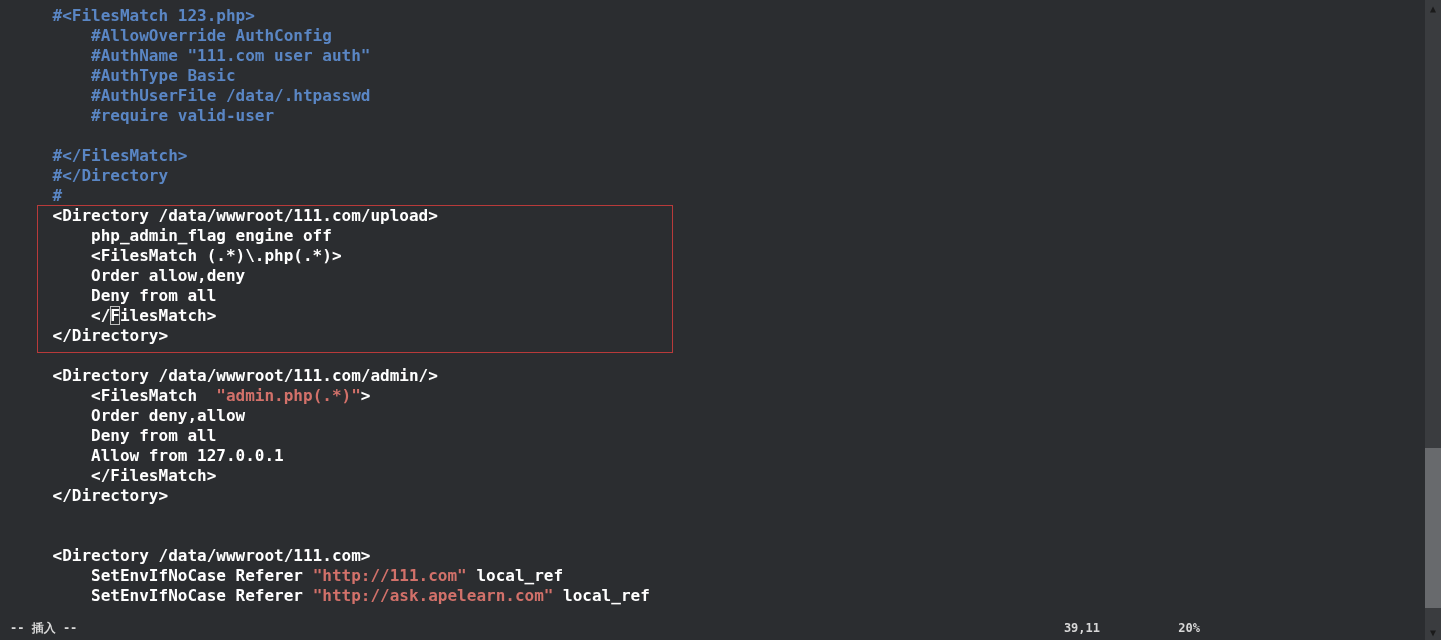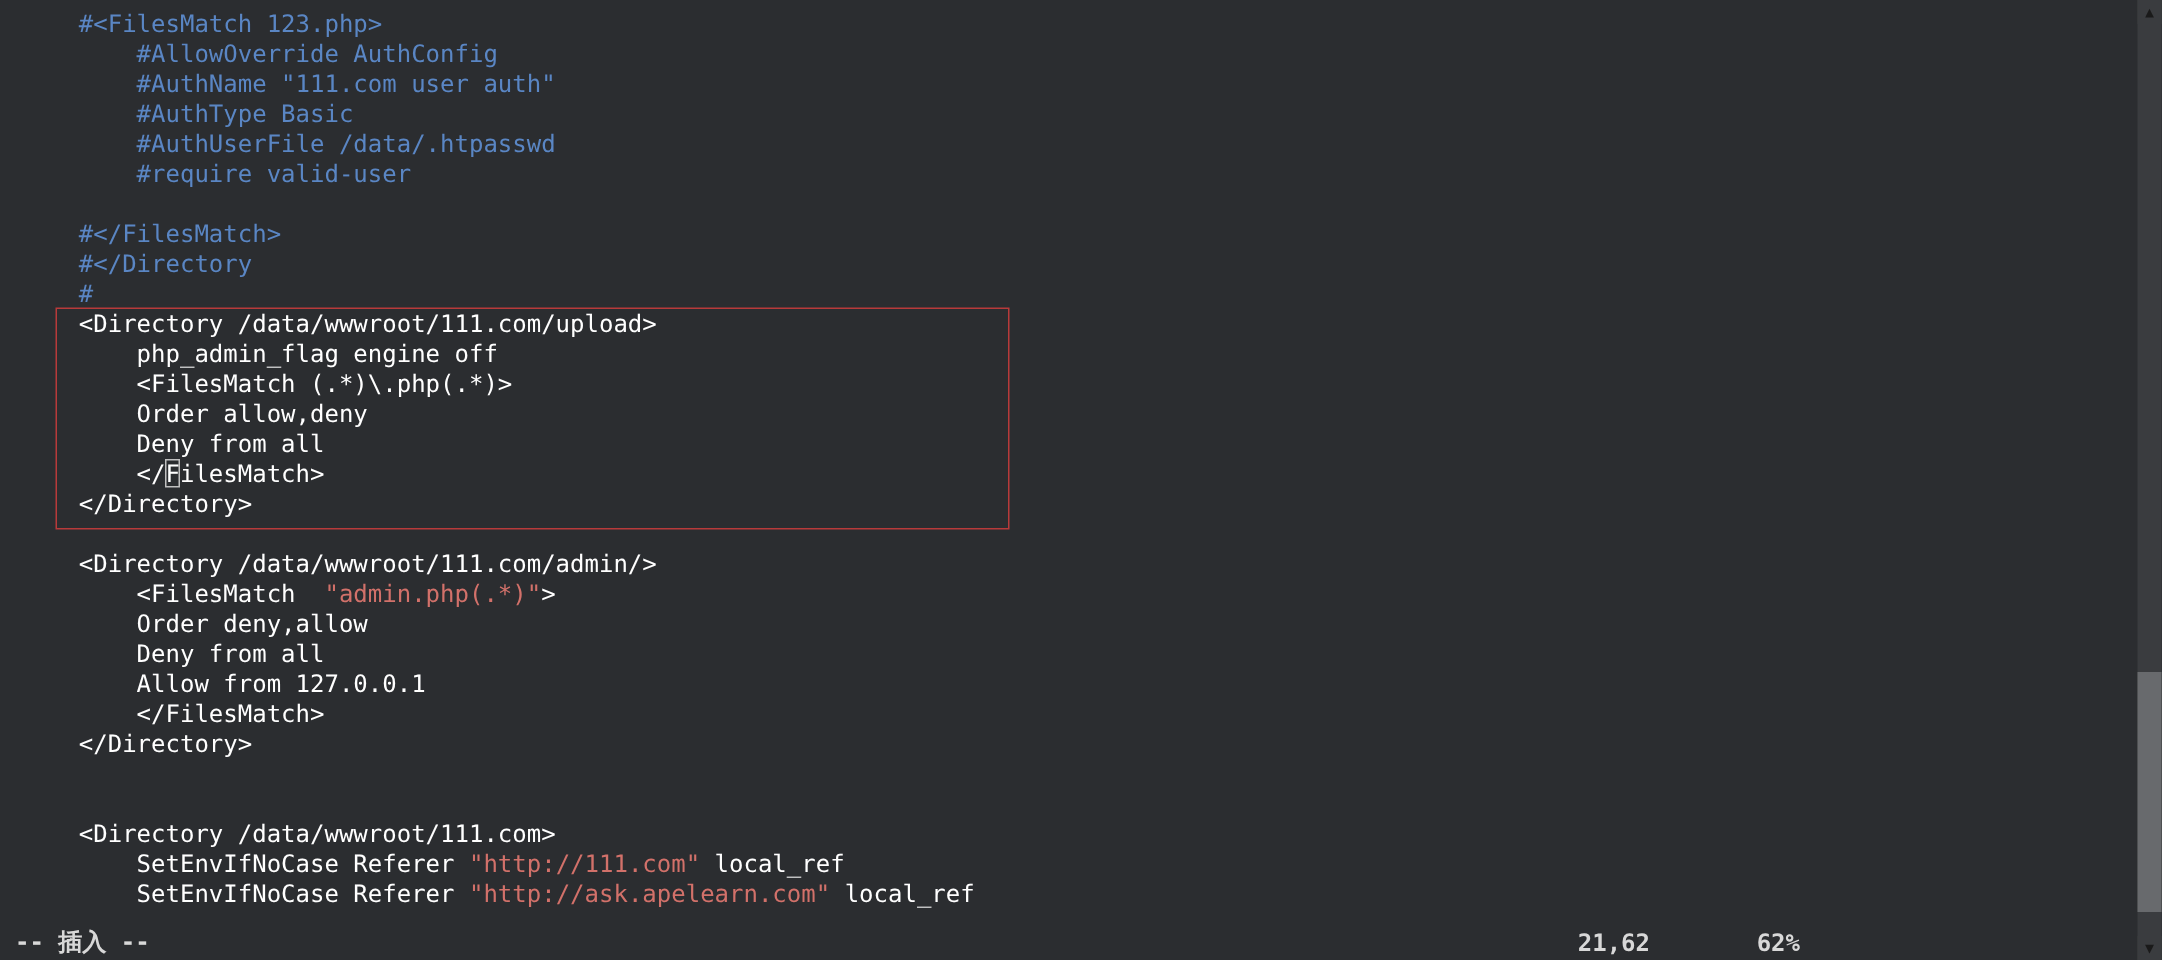--- a/index.html
+++ b/index.html
@@ -13,21 +13,21 @@
     color: #cccccc;
   }
   .editor {
     position: relative;
     width: 1425px;
     height: 640px;
     padding: 6px 0 0 14px;
     line-height: 20px;
     white-space: pre;
   }
-  .line { height: 20px; }
+  .line { height: 20px; font-weight: bold; }
   .comment { color: #5a86c4; }
   .str { color: #d2716a; }
   .plain { color: #ffffff; }
   .boxed {
     position: absolute;
     border: 1px solid #b83a3a;
     pointer-events: none;
   }
   .cursor-char {
     outline: 1px solid #c0c0c0;
@@ -35,21 +35,21 @@
   }
   .status-bar {
     position: absolute;
     left: 0;
     bottom: 0;
     width: 1220px;
     height: 24px;
     background: #2b2d30;
     color: #d8d8d8;
     font-family: inherit;
-    font-size: 16px;
+    font-size: 12px;
     display: flex;
     align-items: center;
     font-weight: 600;
   }
   .status-left { position: absolute; left: 10px; }
   .status-pos  { position: absolute; right: 120px; }
   .status-pct  { position: absolute; right: 20px; }
   .scrollbar {
     position: absolute;
     right: 0; top: 0;
@@ -75,21 +75,21 @@
 </style>
 </head>
 <body>
 
 <div class="editor" id="editor"><div class="line"><span>    </span><span class="comment">#&lt;FilesMatch 123.php&gt;</span></div><div class="line"><span>        </span><span class="comment">#AllowOverride AuthConfig</span></div><div class="line"><span>        </span><span class="comment">#AuthName "111.com user auth"</span></div><div class="line"><span>        </span><span class="comment">#AuthType Basic</span></div><div class="line"><span>        </span><span class="comment">#AuthUserFile /data/.htpasswd</span></div><div class="line"><span>        </span><span class="comment">#require valid-user</span></div><div class="line"><span></span></div><div class="line"><span>    </span><span class="comment">#&lt;/FilesMatch&gt;</span></div><div class="line"><span>    </span><span class="comment">#&lt;/Directory</span></div><div class="line"><span>    </span><span class="comment">#</span></div><div class="line"><span>    </span><span class="plain">&lt;Directory /data/wwwroot/111.com/upload&gt;</span></div><div class="line"><span>        </span><span class="plain">php_admin_flag engine off</span></div><div class="line"><span>        </span><span class="plain">&lt;FilesMatch (.*)\.php(.*)&gt;</span></div><div class="line"><span>        </span><span class="plain">Order allow,deny</span></div><div class="line"><span>        </span><span class="plain">Deny from all</span></div><div class="line"><span>        </span><span class="plain">&lt;/</span><span class="plain cursor-char">F</span><span class="plain">ilesMatch&gt;</span></div><div class="line"><span>    </span><span class="plain">&lt;/Directory&gt;</span></div><div class="line"><span></span></div><div class="line"><span>    </span><span class="plain">&lt;Directory /data/wwwroot/111.com/admin/&gt;</span></div><div class="line"><span>        </span><span class="plain">&lt;FilesMatch  </span><span class="str">"admin.php(.*)"</span><span class="plain">&gt;</span></div><div class="line"><span>        </span><span class="plain">Order deny,allow</span></div><div class="line"><span>        </span><span class="plain">Deny from all</span></div><div class="line"><span>        </span><span class="plain">Allow from 127.0.0.1</span></div><div class="line"><span>        </span><span class="plain">&lt;/FilesMatch&gt;</span></div><div class="line"><span>    </span><span class="plain">&lt;/Directory&gt;</span></div><div class="line"><span></span></div><div class="line"><span></span></div><div class="line"><span>    </span><span class="plain">&lt;Directory /data/wwwroot/111.com&gt;</span></div><div class="line"><span>        </span><span class="plain">SetEnvIfNoCase Referer </span><span class="str">"http://111.com"</span><span class="plain"> local_ref</span></div><div class="line"><span>        </span><span class="plain">SetEnvIfNoCase Referer </span><span class="str">"http://ask.apelearn.com"</span><span class="plain"> local_ref</span></div></div>
 
 <div class="boxed" id="hlbox" style="left: 37px; top: 205px; width: 636px; height: 148px;"></div>
 
 <div class="status-bar">
   <span class="status-left">-- 插入 --</span>
-  <span class="status-pos">21,62</span>
-  <span class="status-pct">62%</span>
+  <span class="status-pos">39,11</span>
+  <span class="status-pct">20%</span>
 </div>
 
 <div class="scrollbar">
   <div class="scroll-arrow up">▲</div>
   <div class="scroll-thumb" id="thumb" style="top: 448px; height: 160px;"></div>
   <div class="scroll-arrow down">▼</div>
 </div>
 
 </body></html>

